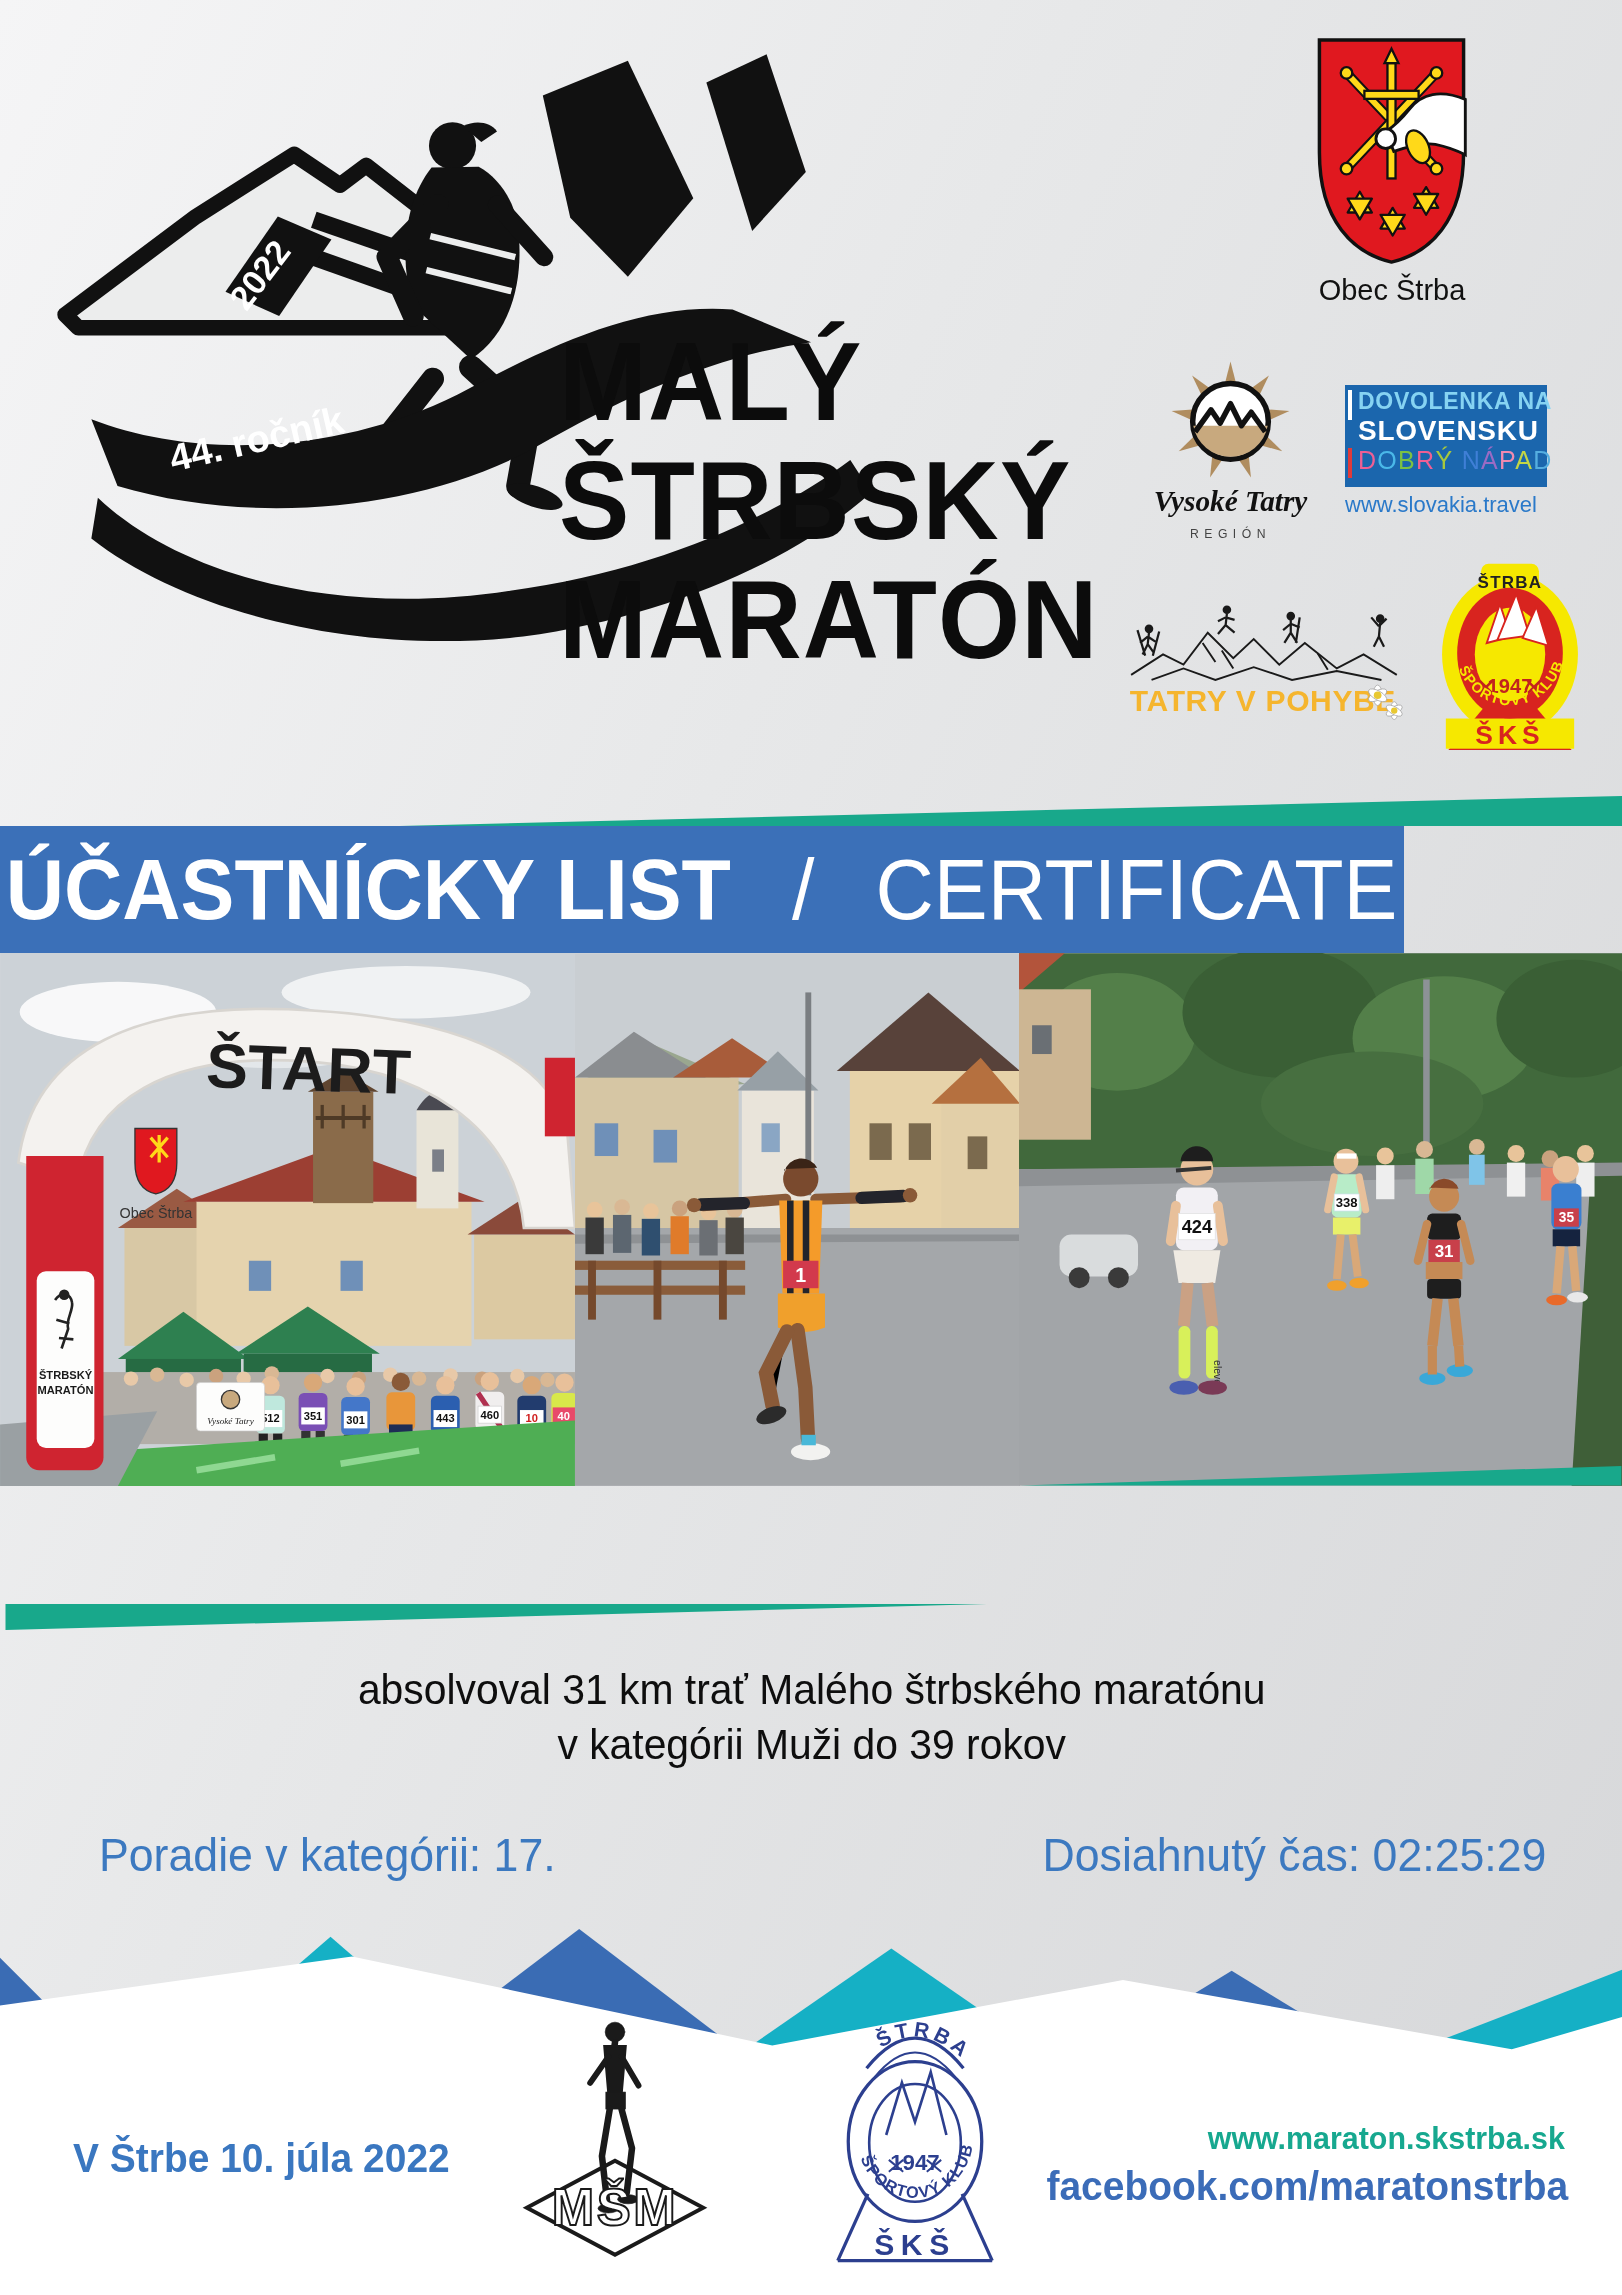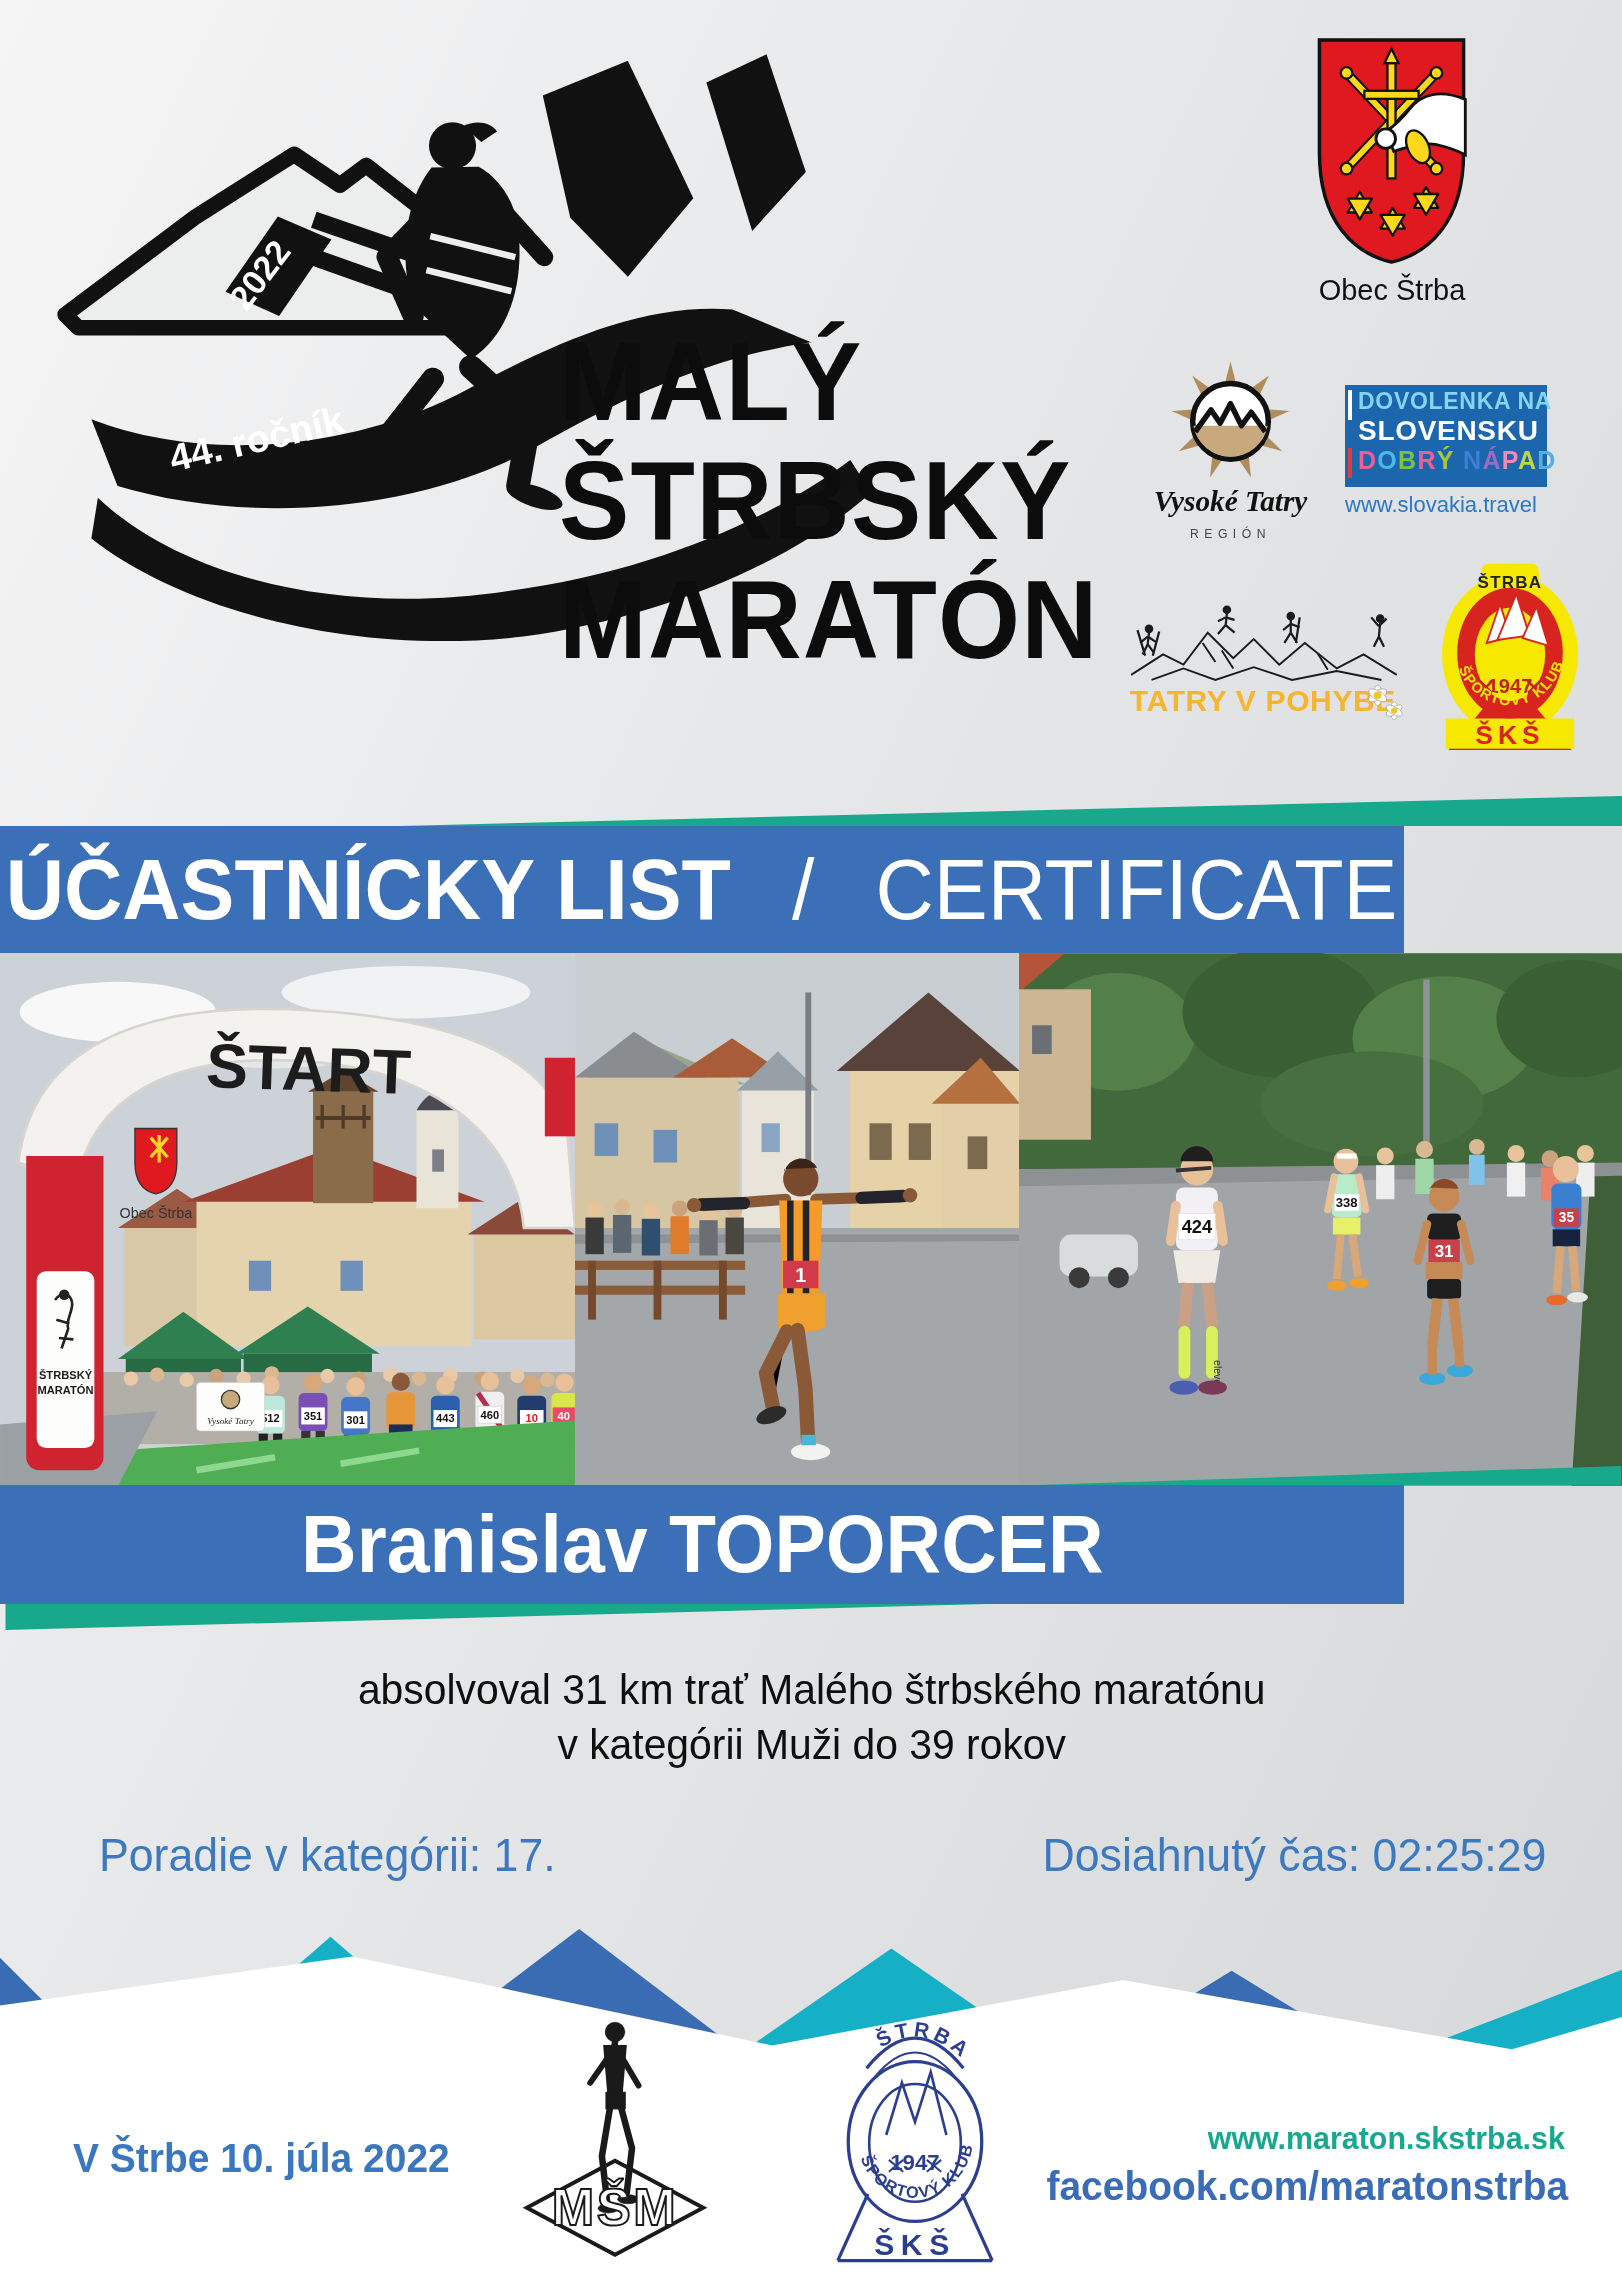--- a/index.html
+++ b/index.html
@@ -30,21 +30,21 @@
   
   .date-line{font-size:41px;font-weight:700;color:#3a77c0;white-space:nowrap;}
   .weburl{font-size:32px;font-weight:700;color:#17a88f;white-space:nowrap;}
   .fburl{font-size:41px;font-weight:700;color:#3b6cb8;white-space:nowrap;}
 
   
   .dov-box{background:#1b66ad;width:202px;height:98px;position:relative;padding:3.9px 0 0 0;}
   .dov-box .ln{padding-left:13px;line-height:1.12;white-space:nowrap;}
   .dov1{color:#86d3f2;font-size:23px;font-weight:700;letter-spacing:0.7px;}
   .dov2{color:#ffffff;font-size:28px;font-weight:700;letter-spacing:0.7px;}
-  .dov3{font-size:25px;font-weight:700;letter-spacing:1.3px;}
+  .dov3{font-size:25px;font-weight:400;letter-spacing:1.3px;}
   .dov-white-bar{position:absolute;left:2.6px;top:5.2px;width:4.6px;height:30px;background:#fff;}
   .dov-red-bar{position:absolute;left:2.6px;top:63px;width:4.6px;height:30px;background:#e03a3a;}
   [data-name="dovolenka-line3"] .char:nth-child(1){color:#ef5f94}
   [data-name="dovolenka-line3"] .char:nth-child(2){color:#4ab8e8}
   [data-name="dovolenka-line3"] .char:nth-child(3){color:#7cc243}
   [data-name="dovolenka-line3"] .char:nth-child(4){color:#ef5f94}
   [data-name="dovolenka-line3"] .char:nth-child(5){color:#a8c83c}
   [data-name="dovolenka-line3"] .char:nth-child(7){color:#3f7fd6}
   [data-name="dovolenka-line3"] .char:nth-child(8){color:#9a6bc4}
   [data-name="dovolenka-line3"] .char:nth-child(9){color:#f08ab0}
@@ -541,23 +541,20 @@
       <rect x="480" y="404" width="42" height="26" fill="#e8f06a"></rect>
       <path d="M492,430 L486,498 M510,430 L518,494" stroke="#d9a878" stroke-width="12"></path>
       <ellipse cx="486" cy="508" rx="15" ry="8" fill="#f0a02c"></ellipse>
       <ellipse cx="520" cy="504" rx="15" ry="8" fill="#f0a02c"></ellipse>
     </g>
   </svg>
 
   <svg class="abs" style="left:0;top:1466px;" width="1623" height="19.6" viewBox="0 0 2480 30" data-name="teal-wedge-above-name">
     <polygon points="1560,30 2480,0 2480,30" fill="#18a88b"></polygon>
   </svg>
-  <div class="abs banner" style="top:1485px;height:119px;font-size:81px;" data-name="name-banner">
-    <span class="cond bold" data-name="recipient-name">Branislav TOPORCER</span>
-  </div>
   <svg class="abs" style="left:0;top:1604px;" width="1623" height="26" viewBox="0 0 2480 40" data-name="teal-wedge-below-name">
     <polygon points="0,0 1510,0 0,40" fill="#18a88b"></polygon>
   </svg>
 
   <div class="abs summary" style="top:1662px;" data-name="result-summary">
     <div><span class="cond" data-name="result-summary-line1">absolvoval 31 km trať Malého štrbského maratónu</span></div>
     <div><span class="cond" data-name="result-summary-line2">v kategórii Muži do 39 rokov</span></div>
   </div>
 
   <div class="abs stat" style="left:99px;top:1827px;" data-name="category-rank">

